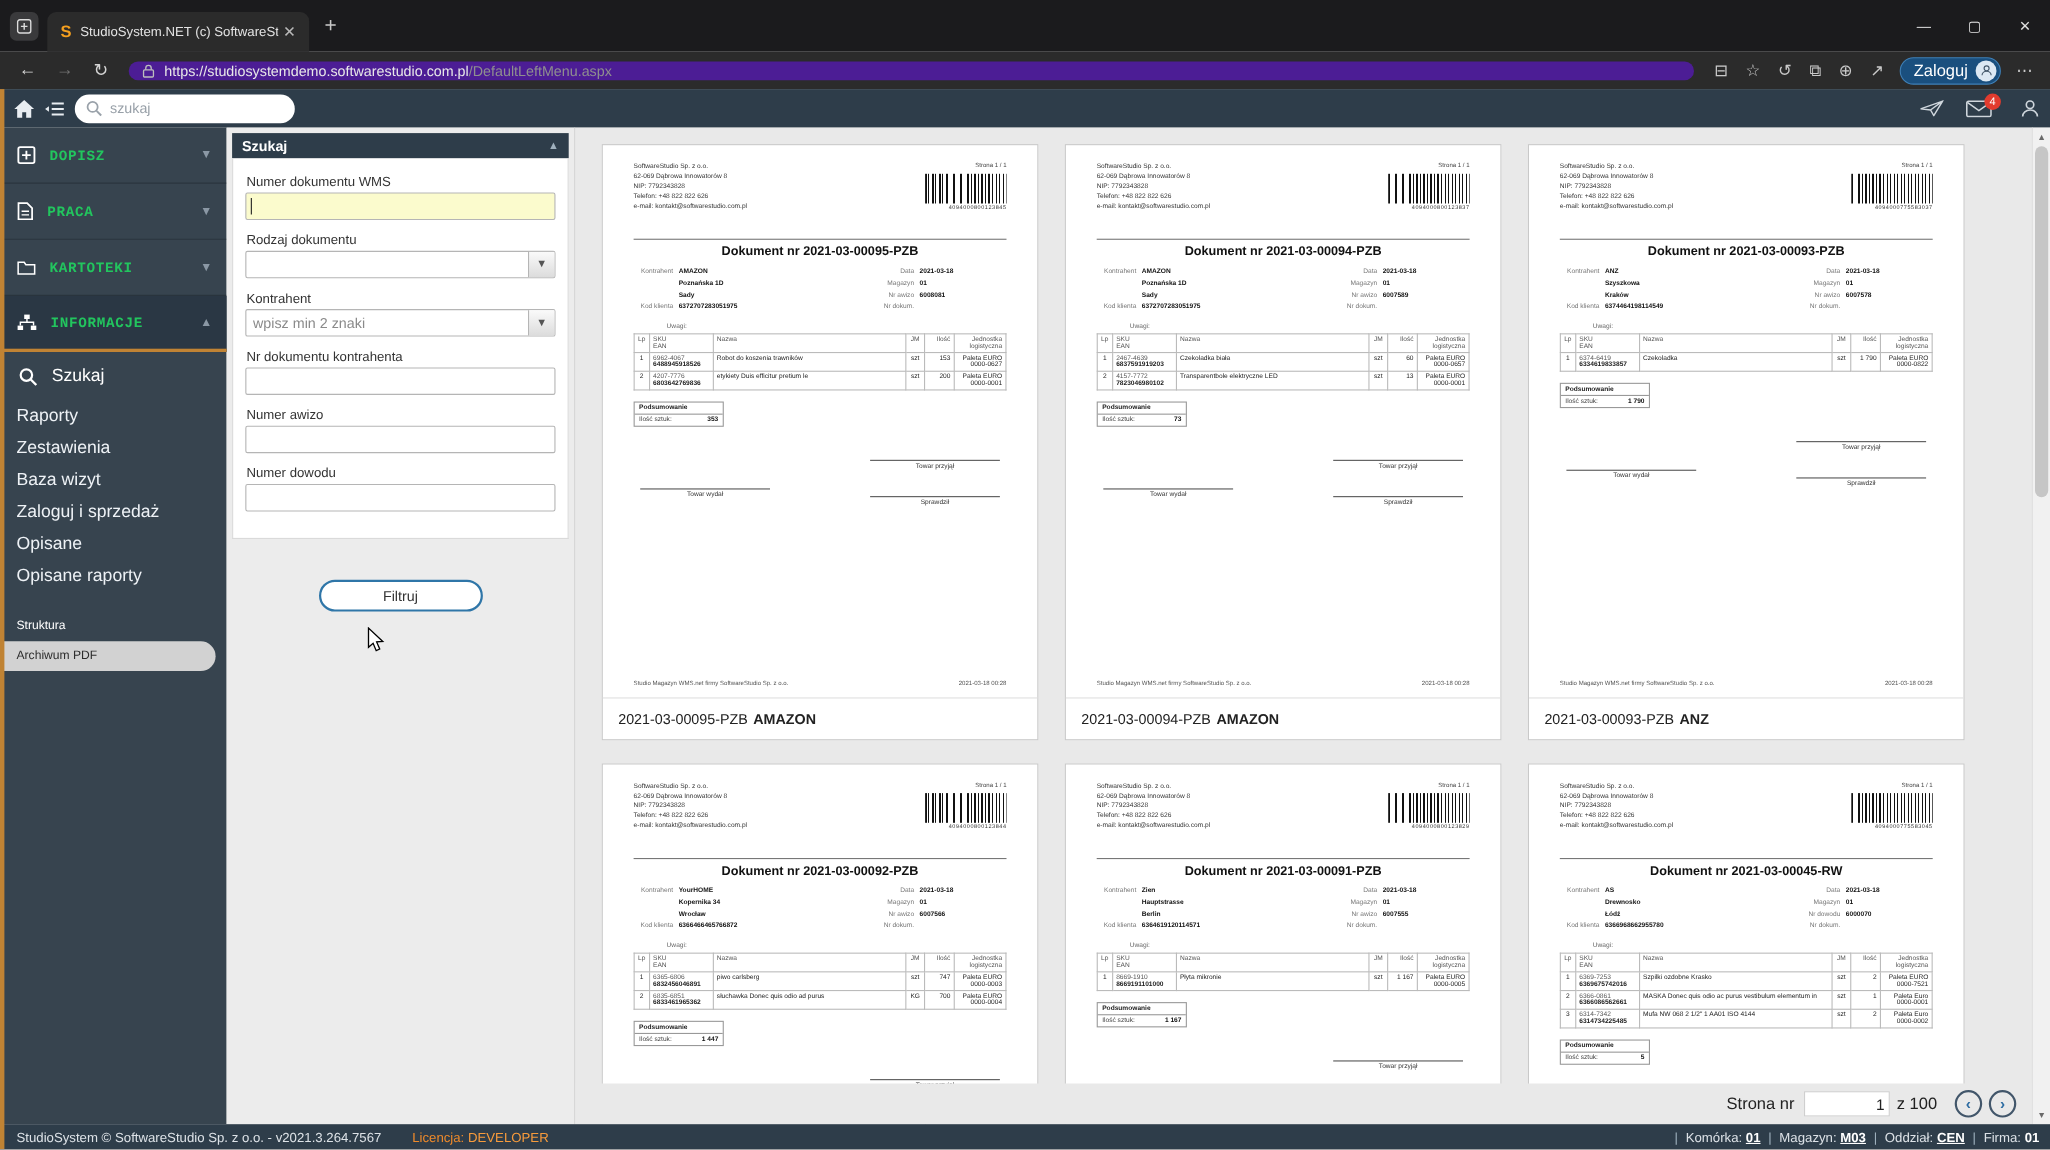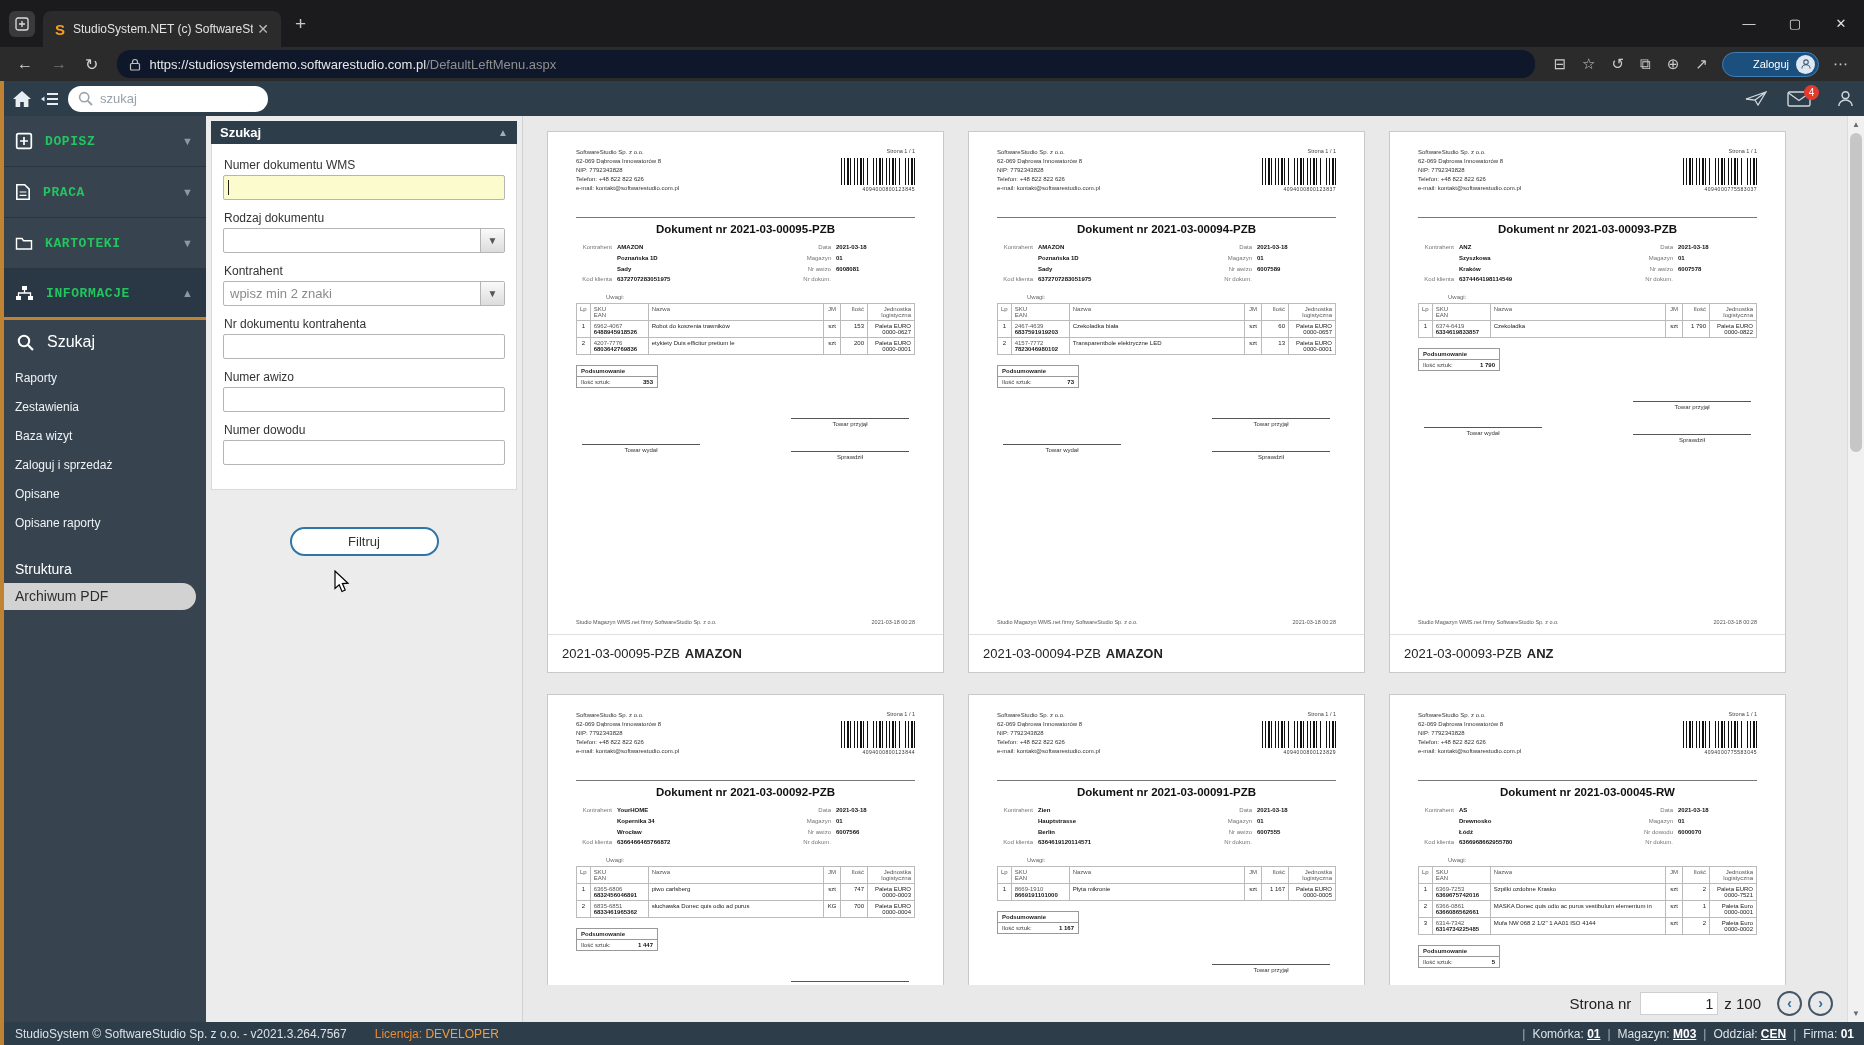--- a/index.html
+++ b/index.html
@@ -13,27 +13,27 @@
   .tab .fav { color:#f6a01f; font-weight:bold; font-size:15px; margin:0 8px 0 4px; }
   .tab .t-title { flex:1; font-size:12px; color:#e3e3e3; white-space:nowrap; overflow:hidden; }
   .tab .t-close { color:#b9b9b9; font-size:14px; padding:0 4px; }
   .newtab { font-size:19px; color:#c7c7c7; margin-left:14px; }
   .winbtns { margin-left:auto; display:flex; height:100%; }
   .winbtn { width:46px; display:flex; align-items:center; justify-content:center; font-size:13px; color:#e0e0e0; }
 
   .navbar { height:34px; background:#2b2b2b; display:flex; align-items:center; padding:0 8px; color:#cfcfcf; }
   .nav-ic { font-size:16px; padding:0 9px; color:#d5d5d5; }
   .nav-ic.dim { color:#6f6f6f; }
-  .urlpill { flex:1; height:28px; background:#0f172a; border-radius:13px; margin:0 10px; display:flex; align-items:center; padding:0 12px; }
+  .urlpill { flex:1; height:17px; background:#4c1d95; border-radius:13px; margin:0 10px; display:flex; align-items:center; padding:0 12px; }
   .urlpill .host { font-size:13px; color:#e8e8e8; }
   .urlpill .path { font-size:13px; color:#8f8f8f; }
   .chrome-right { display:flex; align-items:center; }
   .chrome-right .gl { font-size:15px; color:#c9c9c9; padding:0 8px; }
   .login-pill { height:25px; border-radius:13px; background:#1a4f7e; border:1px solid #3f7fb5; display:flex; align-items:center; padding:0 3px 0 12px; margin:0 6px; }
-  .login-pill .lt { color:#fff; font-size:11px; margin-right:7px;margin-left:18px; }
+  .login-pill .lt { color:#fff; font-size:15px; margin-right:7px; }
   .login-pill .av { width:19px; height:19px; border-radius:50%; background:#dce8f3; display:flex; align-items:center; justify-content:center; }
 
   
   .toolbar { height:35px; background:#2e3d4a; display:flex; align-items:center; padding-left:12px; }
   .tb-ic { margin-right:8px; display:flex; }
   .searchpill { width:200px; height:26px; border-radius:13px; background:#fff; display:flex; align-items:center; padding:0 10px; }
   .searchpill .ph { color:#98a0a8; font-size:13px; margin-left:7px; }
   .tb-right { margin-left:auto; display:flex; align-items:center; padding-right:10px; }
   .tb-right .tbr { position:relative; margin-left:20px; display:flex; }
   .badge { position:absolute; top:-6px; right:-8px; min-width:15px; height:15px; border-radius:8px; background:#e23b2e; color:#fff; font-size:10px; line-height:15px; text-align:center; padding:0 3px; }
@@ -43,23 +43,23 @@
   
   .main { position:absolute; top:116px; left:0; right:0; bottom:23px; display:flex; }
 
   .sidebar { width:206px; background:#37444f; flex-shrink:0; }
   .m-item { height:51px; display:flex; align-items:center; padding-left:15px; border-bottom:1px solid rgba(0,0,0,.22); position:relative; }
   .m-item .lbl { color:#22c55e; font-size:13px; font-weight:bold; letter-spacing:.6px; margin-left:12px;font-family:Liberation Mono, monospace; }
   .m-item .chev { position:absolute; right:13px; color:#8b98a5; font-size:11px; }
   .m-item.active { background:#2a3744; border-bottom:3px solid #c08334; }
   .sub-head { height:44px; display:flex; align-items:center; padding-left:17px; }
   .sub-head .lbl { color:#fff; font-size:16px; margin-left:13px; }
-  .s-item { line-height:29px; padding-left:15px; color:#eef2f6; font-size:12px; }
+  .s-item { line-height:29px; padding-left:15px; color:#eef2f6; font-size:16px; }
   .s-gap { height:18px; }
-  .s-item2 { line-height:27px; padding-left:15px; color:#fff; font-size:14px; }
+  .s-item2 { line-height:27px; padding-left:15px; color:#fff; font-size:11px; }
   .s-item2.active { background:#d2d2d2; color:#2d2d2d; border-radius:0 14px 14px 0; width:196px; }
 
   
   .panel { width:317px; background:#ececec; border-right:1px solid #d2d2d2; flex-shrink:0; padding:5px 5px 0 5px; }
   .panel-head { height:23px; background:#2e3d4a; display:flex; align-items:center; justify-content:space-between; padding:0 9px; }
   .panel-head .pt { color:#fff; font-size:13px; font-weight:bold; }
   .panel-head .col { color:#9fb0bd; font-size:10px; }
   .panel-form { background:#fff; border:1px solid #dadada; border-top:none; padding:12px 11px 24px 11px; }
   .f-label { font-size:12px; color:#333; margin:11px 0 3px 1px; }
   .f-label:first-child { margin-top:2px; }

